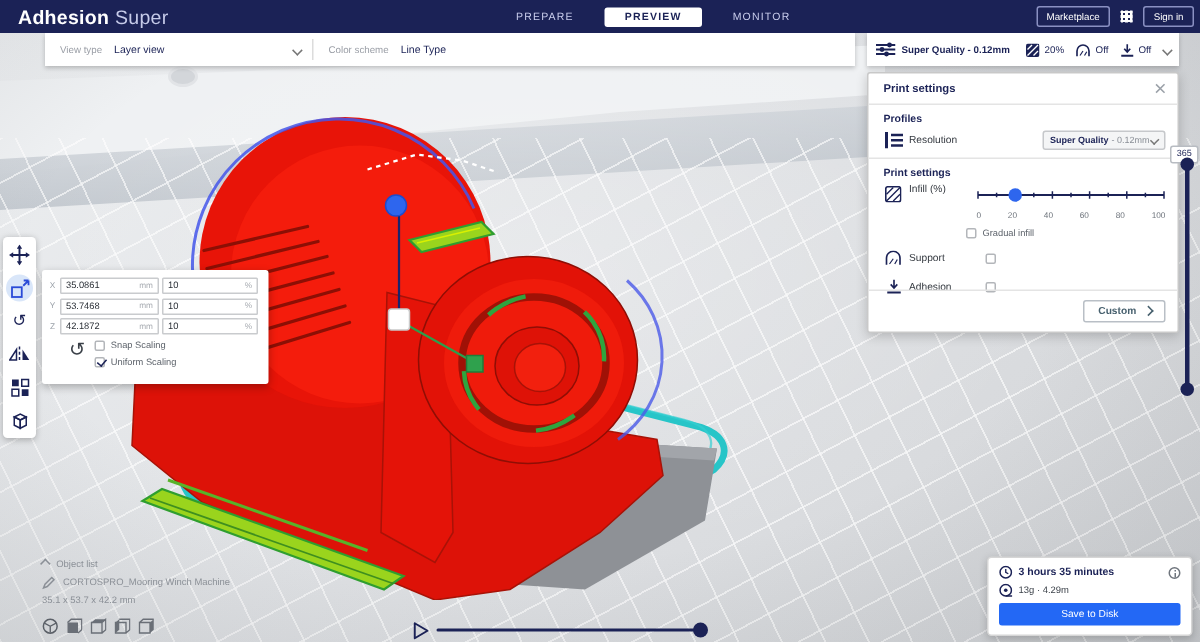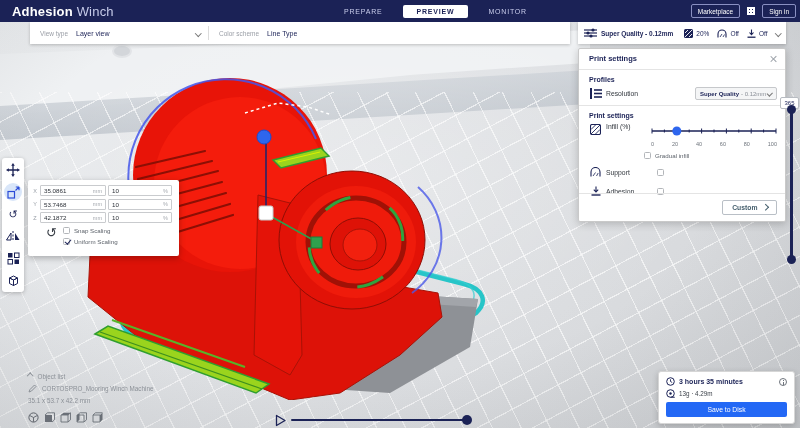--- a/index.html
+++ b/index.html
@@ -196,21 +196,21 @@
         <circle cx="224" cy="82" r="7" fill="#2e66ee" stroke="#1b4bd0" stroke-width="1"></circle>
         <rect x="219" y="151" width="14" height="14" rx="2" fill="#ffffff" stroke="#c9c9c9"></rect>
         <rect x="271" y="182" width="11" height="11" fill="#2fa14d" stroke="#1f7d38"></rect>
       </g>
     </svg>
   </div>
 
   <div id="topbar">
     <div id="brand">
       <b>Adhesion</b>
-      <span class="light">Winch</span>
+      <span class="light">Super</span>
     </div>
     <div id="stage-tabs">
       <div class="stage-tab">PREPARE</div>
       <div class="stage-tab active">PREVIEW</div>
       <div class="stage-tab">MONITOR</div>
     </div>
     <div id="top-right">
       <div class="outline-btn">Marketplace</div>
       <div class="appgrid"></div>
       <div class="outline-btn">Sign in</div>

